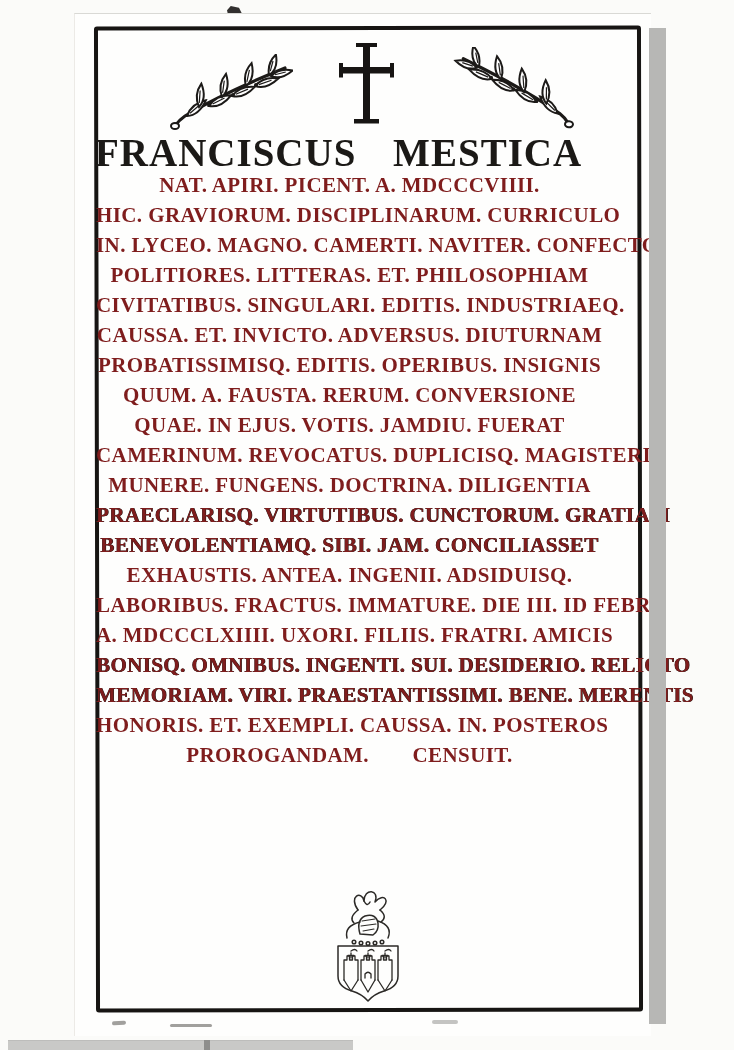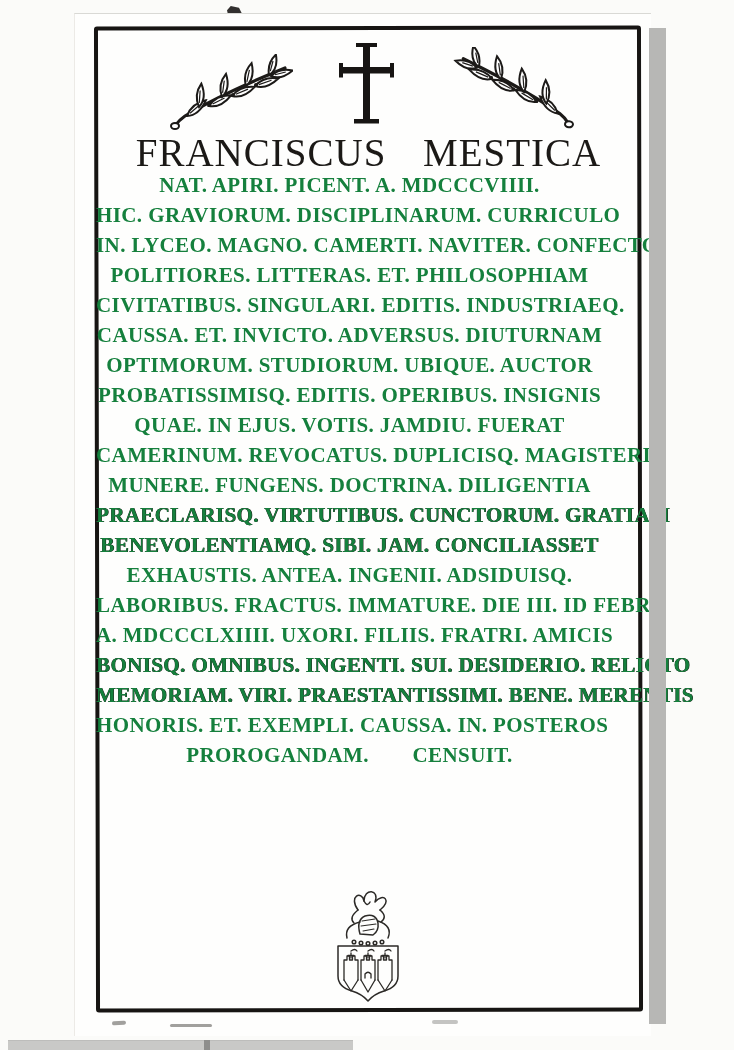--- a/index.html
+++ b/index.html
@@ -25,26 +25,26 @@
     position:absolute;left:227px;top:6px;width:15px;height:14px;background:#1c1a18;
     clip-path:polygon(25% 0,80% 12%,100% 55%,60% 100%,10% 78%,0 30%);
     opacity:.9;
   }
   .header-icons{position:absolute;left:0;top:0;width:734px;height:150px;}
   .laurel-left{position:absolute;left:167px;top:54px;}
   .laurel-right{position:absolute;left:450px;top:47px;}
   .cross{position:absolute;left:334px;top:40px;}
   .page-title{
     position:absolute;left:95px;top:130px;width:547px;height:48px;
-    text-align:center;font-size:39px;font-weight:normal;color:#1b1916;
+    font-size:39px;font-weight:bold;color:#1b1916;
     letter-spacing:1px;word-spacing:26px;white-space:nowrap;
   }
   .inscription{
     position:absolute;left:96px;top:170px;width:507px;
-    text-align:center;color:#15803d;
+    text-align:center;color:#7f1d1d;
   }
   .inscription .line{
     height:30px;line-height:30px;font-size:21px;font-weight:bold;
     letter-spacing:.4px;white-space:pre;
   }
   .inscription .line.em{
     text-shadow:0.45px 0 0 #201d1a, -0.25px 0 0 #201d1a;
   }
   .crest{position:absolute;left:320px;top:888px;}
   
@@ -146,22 +146,22 @@
 
   <div class="page-title">FRANCISCUS MESTICA</div>
 
   <div class="inscription">
       <div class="line">NAT. APIRI. PICENT. A. MDCCCVIIII.</div>
       <div class="line">HIC. GRAVIORUM. DISCIPLINARUM. CURRICULO</div>
       <div class="line">IN. LYCEO. MAGNO. CAMERTI. NAVITER. CONFECTO</div>
       <div class="line">POLITIORES. LITTERAS. ET. PHILOSOPHIAM</div>
       <div class="line">CIVITATIBUS. SINGULARI. EDITIS. INDUSTRIAEQ.</div>
       <div class="line">CAUSSA. ET. INVICTO. ADVERSUS. DIUTURNAM</div>
-      <div class="line">OPTIMORUM. STUDIORUM. UBIQUE. AUCTOR</div>
       <div class="line">PROBATISSIMISQ. EDITIS. OPERIBUS. INSIGNIS</div>
+      <div class="line">QUUM. A. FAUSTA. RERUM. CONVERSIONE</div>
       <div class="line">QUAE. IN EJUS. VOTIS. JAMDIU. FUERAT</div>
       <div class="line">CAMERINUM. REVOCATUS. DUPLICISQ. MAGISTERII</div>
       <div class="line">MUNERE. FUNGENS. DOCTRINA. DILIGENTIA</div>
       <div class="line em">PRAECLARISQ. VIRTUTIBUS. CUNCTORUM. GRATIAM</div>
       <div class="line em">BENEVOLENTIAMQ. SIBI. JAM. CONCILIASSET</div>
       <div class="line">EXHAUSTIS. ANTEA. INGENII. ADSIDUISQ.</div>
       <div class="line">LABORIBUS. FRACTUS. IMMATURE. DIE III. ID FEBR.</div>
       <div class="line">A. MDCCCLXIIII. UXORI. FILIIS. FRATRI. AMICIS</div>
       <div class="line em">BONISQ. OMNIBUS. INGENTI. SUI. DESIDERIO. RELICTO</div>
       <div class="line em">MEMORIAM. VIRI. PRAESTANTISSIMI. BENE. MERENTIS</div>

